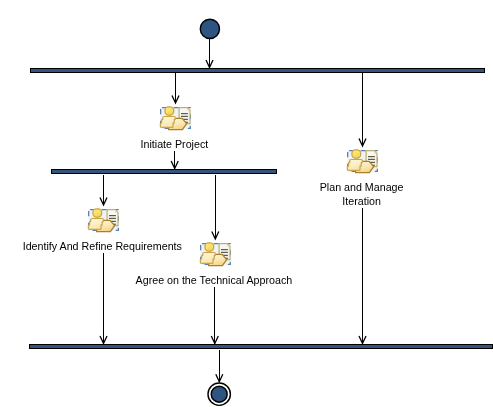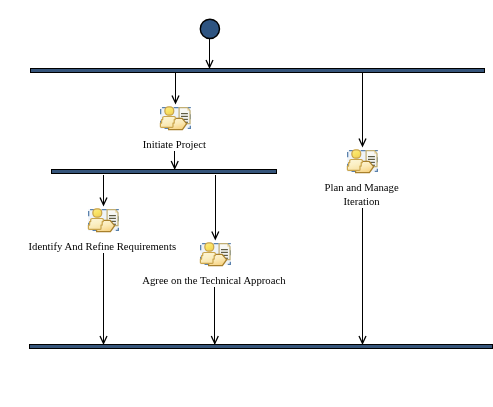--- a/index.html
+++ b/index.html
@@ -1,18 +1,18 @@
 <!DOCTYPE html>
 <html><head>
 <meta charset="utf-8">
 <title>Activity Diagram</title>
 <style>
   html,body{margin:0;padding:0;background:#ffffff;}
-  #canvas{position:relative;width:493px;height:349px;background:#ffffff;overflow:hidden;
-          font-family:Liberation Serif, serif;
+  #canvas{position:relative;width:493px;height:407px;background:#ffffff;overflow:hidden;
+          font-family:Liberation Sans, sans-serif;
           -webkit-font-smoothing:antialiased;}
   .layer{position:absolute;left:0;top:0;width:493px;height:407px;}
   .lbl{position:absolute;font-size:10.7px;color:#000000;white-space:nowrap;line-height:14px;text-align:center;}
 </style>
 </head>
 <body>
 
 <div id="canvas">
 
   <svg class="layer" width="493" height="407" viewBox="0 0 493 407">

